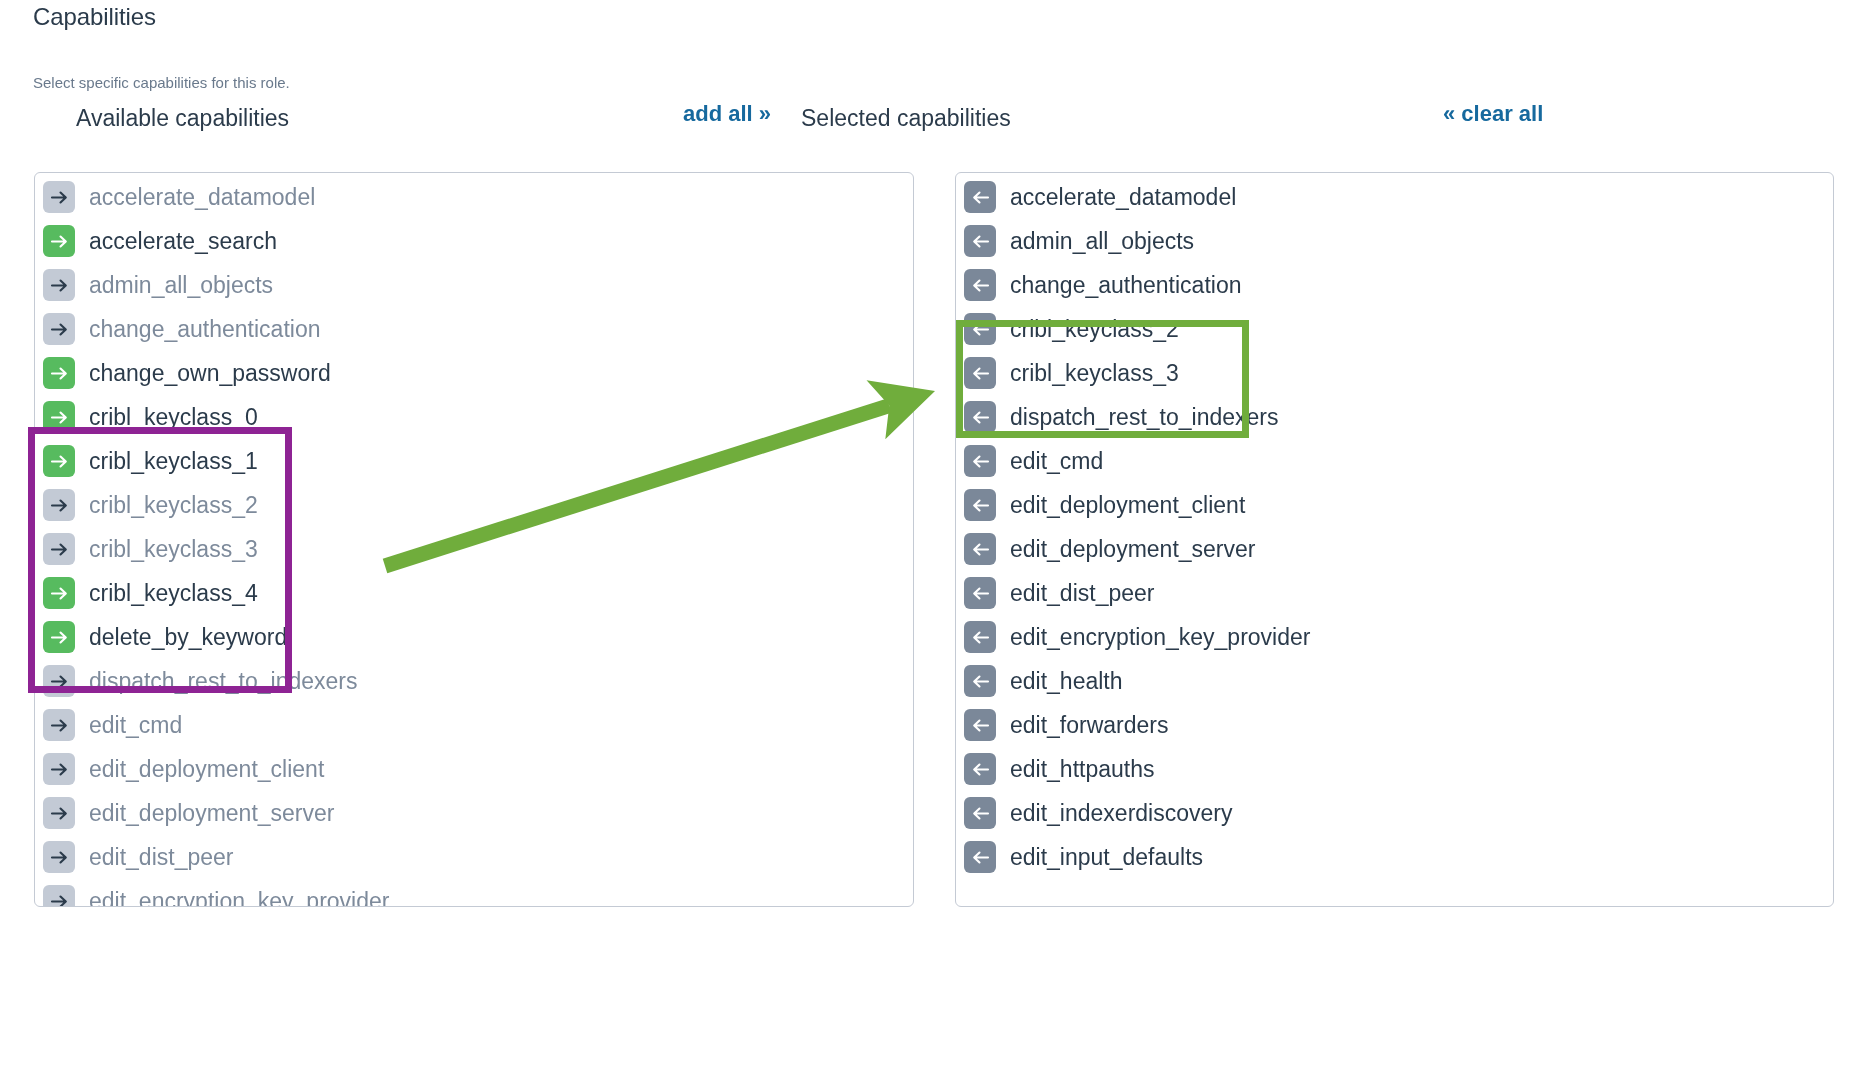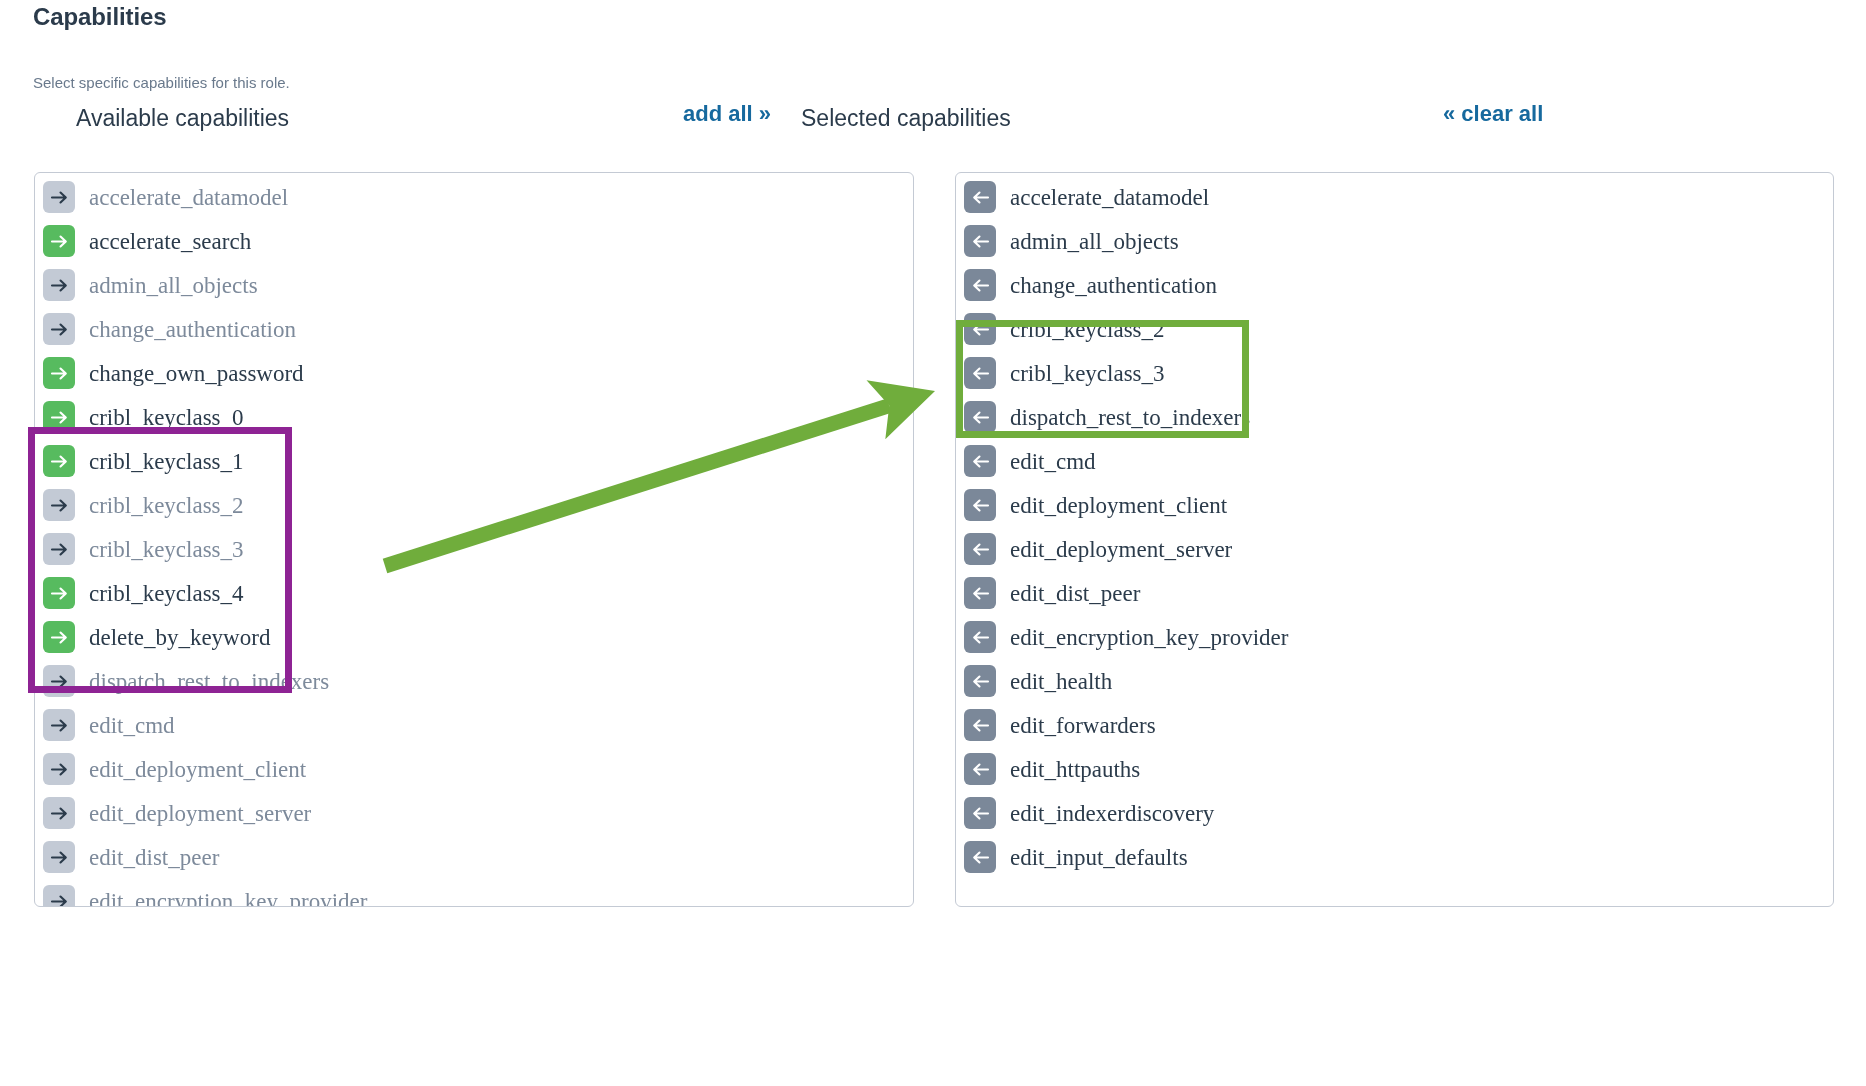--- a/index.html
+++ b/index.html
@@ -15,21 +15,21 @@
     font-family: "Liberation Sans", sans-serif;
     -webkit-font-smoothing: antialiased;
   }
 
   
   #page-title {
     position: absolute;
     left: 33px;
     top: 3px;
     font-size: 24px;
-    font-weight: bold;
+    font-weight: normal;
     color: #2b3b4b;
     letter-spacing: -0.1px;
   }
   #page-subtitle {
     position: absolute;
     left: 33px;
     top: 74px;
     font-size: 15px;
     color: #69798c;
   }
@@ -57,21 +57,20 @@
 
   
   .panel {
     position: absolute;
     top: 172px;
     border: 1px solid #c4cad4;
     border-radius: 6px;
     background: #ffffff;
     overflow: hidden;
     box-sizing: border-box;
-    font-family: Liberation Serif, serif;
   }
   #available-panel {
     left: 34px;
     width: 880px;
     height: 735px;
   }
   #selected-panel {
     left: 955px;
     width: 879px;
     height: 735px;

